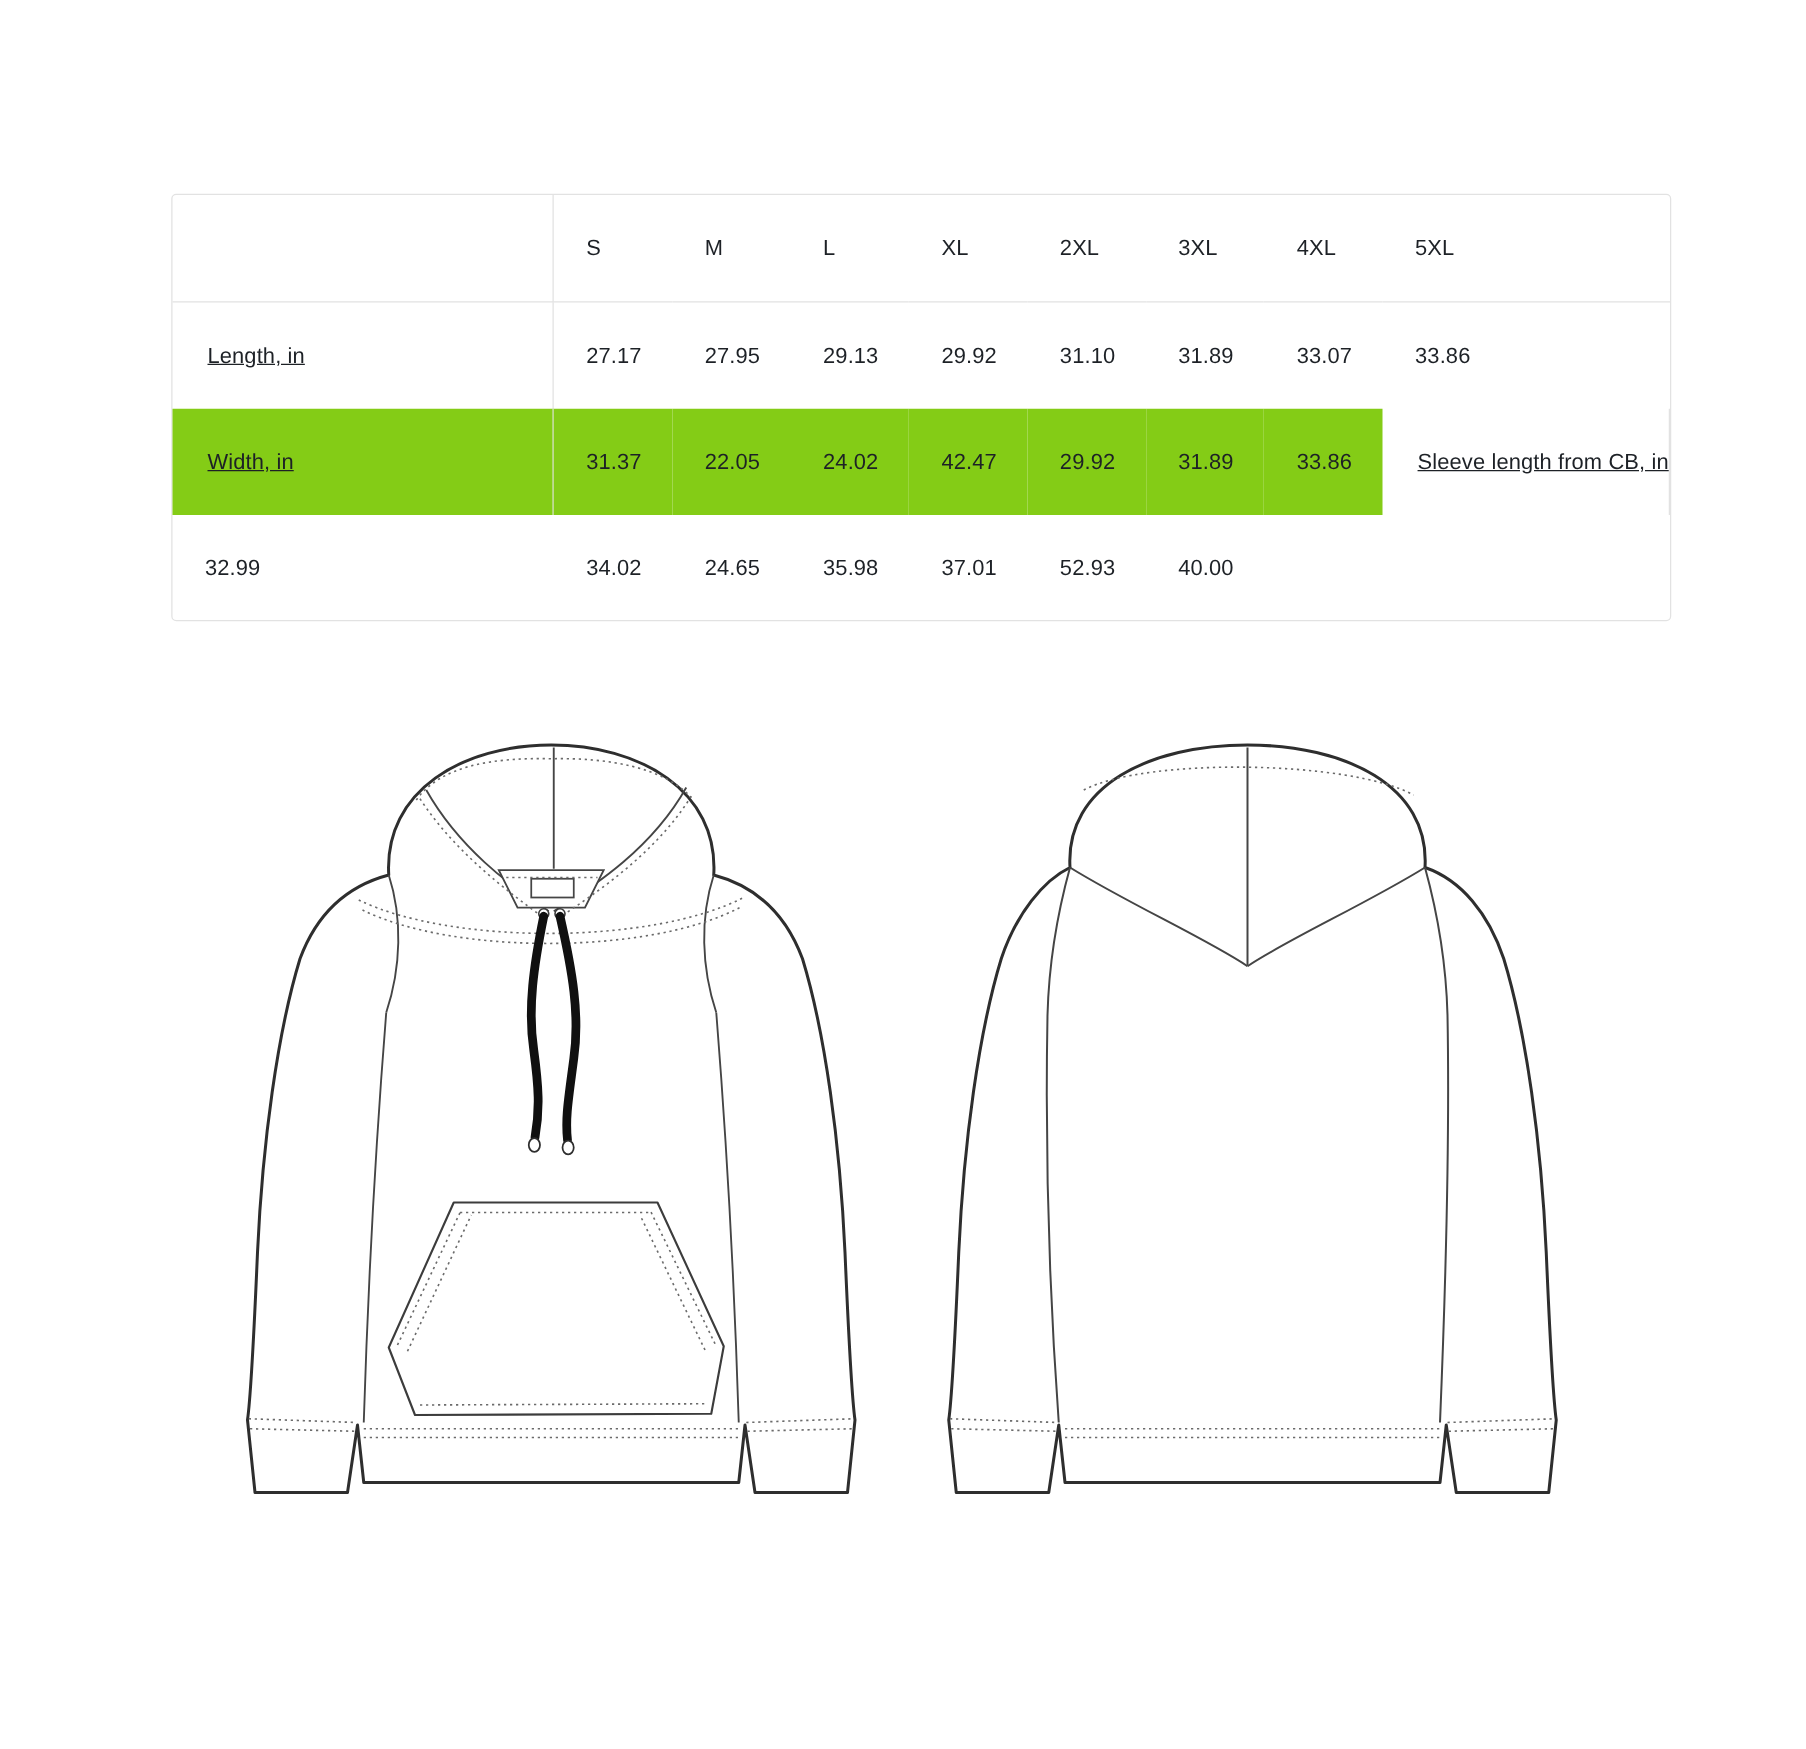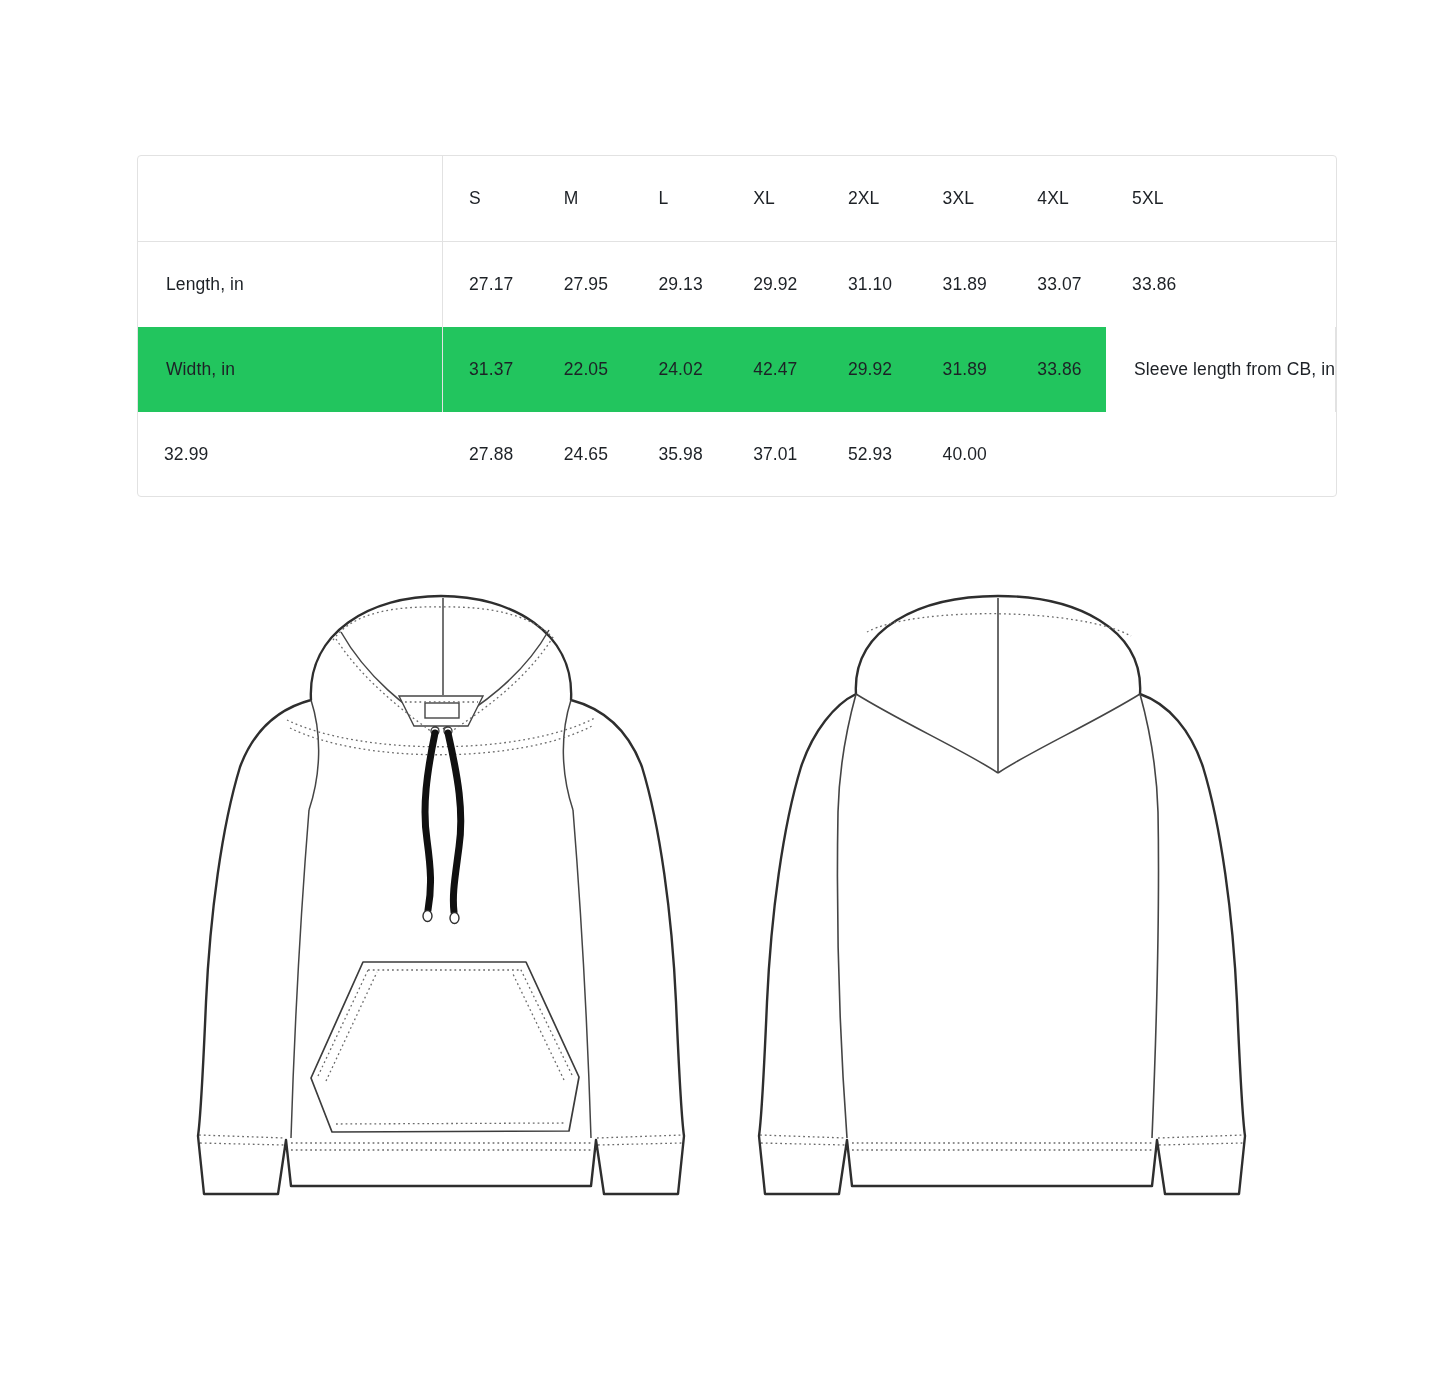--- a/index.html
+++ b/index.html
@@ -23,24 +23,24 @@
     box-sizing:border-box;
     font-size:17.5px;
     letter-spacing:.1px;
   }
   .cell{
     display:flex;align-items:center;
     padding-left:26px;
     box-sizing:border-box;
     white-space:nowrap;
   }
-  .label-cell{padding-left:28px;border-right:1px solid #e2e2e2;}
+  .label-cell{padding-left:28px;border-right:1px solid #e2e2e2;text-decoration:underline;}
   .header-cell{font-weight:400;}
   .hdr{border-bottom:1px solid #e2e2e2;}
-  .stripe{background:#22c55e;}
+  .stripe{background:#84cc16;}
   
   .sketch{position:absolute;width:520px;height:640px;}
   .sketch-front{left:181px;top:582px;}
   .sketch-back{left:741px;top:582px;}
 </style>
 </head>
 <body>
 
 <div class="page">
 
@@ -70,21 +70,21 @@
     <div class="cell stripe">31.37</div>
     <div class="cell stripe">22.05</div>
     <div class="cell stripe">24.02</div>
     <div class="cell stripe">42.47</div>
     <div class="cell stripe">29.92</div>
     <div class="cell stripe">31.89</div>
     <div class="cell stripe">33.86</div>
 
     <div class="cell label-cell">Sleeve length from CB, in</div>
     <div class="cell">32.99</div>
-    <div class="cell">27.88</div>
+    <div class="cell">34.02</div>
     <div class="cell">24.65</div>
     <div class="cell">35.98</div>
     <div class="cell">37.01</div>
     <div class="cell">52.93</div>
     <div class="cell">40.00</div>
   </div>
 
   <svg class="sketch sketch-front" viewBox="0 0 520 640">
 
     <path fill="#ffffff" stroke="#2e2e2e" stroke-width="2.4" stroke-linejoin="round" stroke-linecap="round" d="M130,118 C126,50 190,14 260,14 C330,14 394,50 390,118

